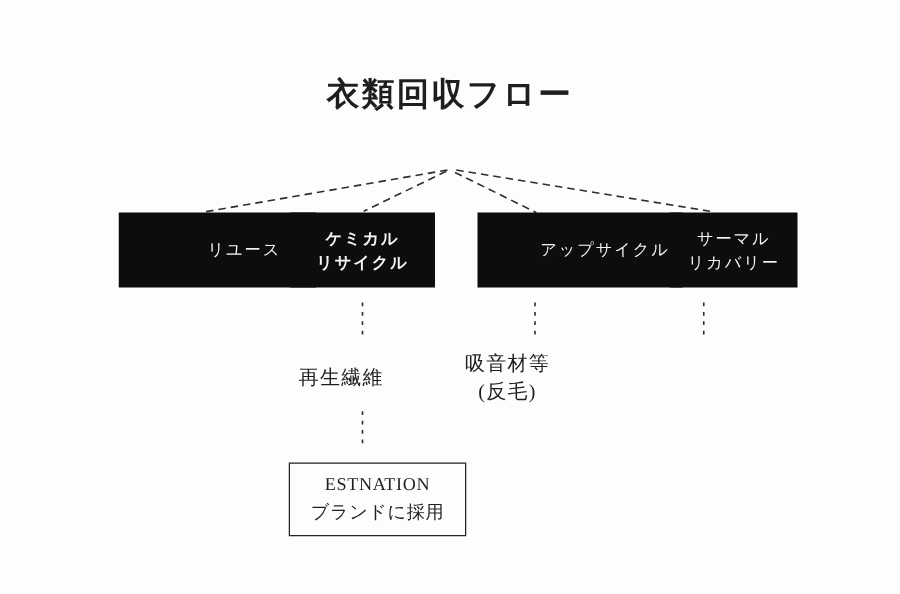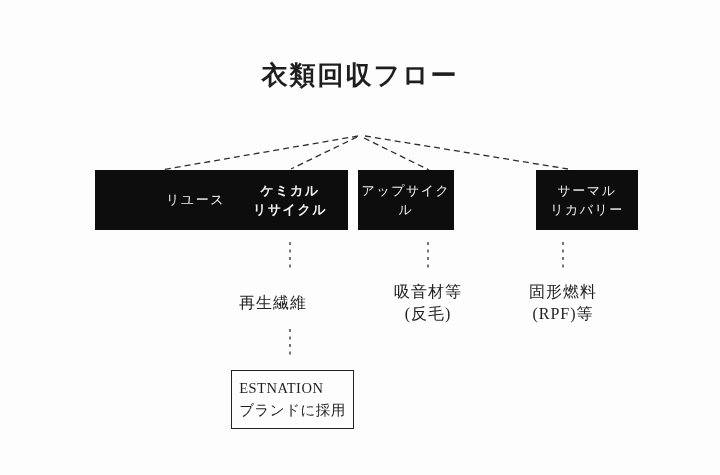--- a/index.html
+++ b/index.html
@@ -58,52 +58,52 @@
     display: flex;
     align-items: center;
     justify-content: center;
     text-align: center;
     font-size: 13px;
     letter-spacing: 1.5px;
     line-height: 1.5;
   }
   .node-1 { left:  95px; width: 115px; padding-left: 43px; }
   .node-2 { left: 232px; width: 116px; font-weight: bold; }
-  .node-3 { left: 358px; width: 96px; }
+  .node-3 { left: 382px; width: 124px; padding-left: 40px; }
   .node-4 { left: 536px; width: 102px; }
   .output {
     position: absolute;
     top: 280px;
     width: 120px;
     height: 46px;
     display: flex;
     align-items: center;
     justify-content: center;
     text-align: center;
     font-size: 16px;
     letter-spacing: 1px;
     line-height: 1.35;
     color: var(--text, #1e1e1e);
   }
   .output-1 { left: 213px; }
-  .output-2 { left: 368px; text-align: center; }
+  .output-2 { left: 346px; text-align: center; }
   .output-3 { left: 503px; }
   .result-box {
     position: absolute;
     left: 231px;
     top: 370px;
-    width: 123px;
+    width: 142px;
     height: 59px;
     box-sizing: border-box;
     border: 1px solid var(--result-border, #222222);
     background: var(--background, #fdfdfd);
     display: flex;
     align-items: center;
     justify-content: center;
-    text-align: left;
+    text-align: center;
     font-size: 14.5px;
     letter-spacing: 0.5px;
     line-height: 1.5;
     color: var(--text, #1e1e1e);
   }
   .multiline { white-space: pre-line; }
 </style>
 </head>
 <body>
 
@@ -138,23 +138,19 @@
 リカバリー</span>
   </div>
 
   <div class="output output-1">
     <span class="multiline">再生繊維</span>
   </div>
   <div class="output output-2">
     <span class="multiline">吸音材等
 (反毛)</span>
   </div>
-  <div class="output output-3">
-    <span class="multiline">固形燃料
-(RPF)等</span>
-  </div>
 
   <div class="result-box">
     <span class="multiline">ESTNATION
 ブランドに採用</span>
   </div>
 
 </div>
 
 </body></html>

